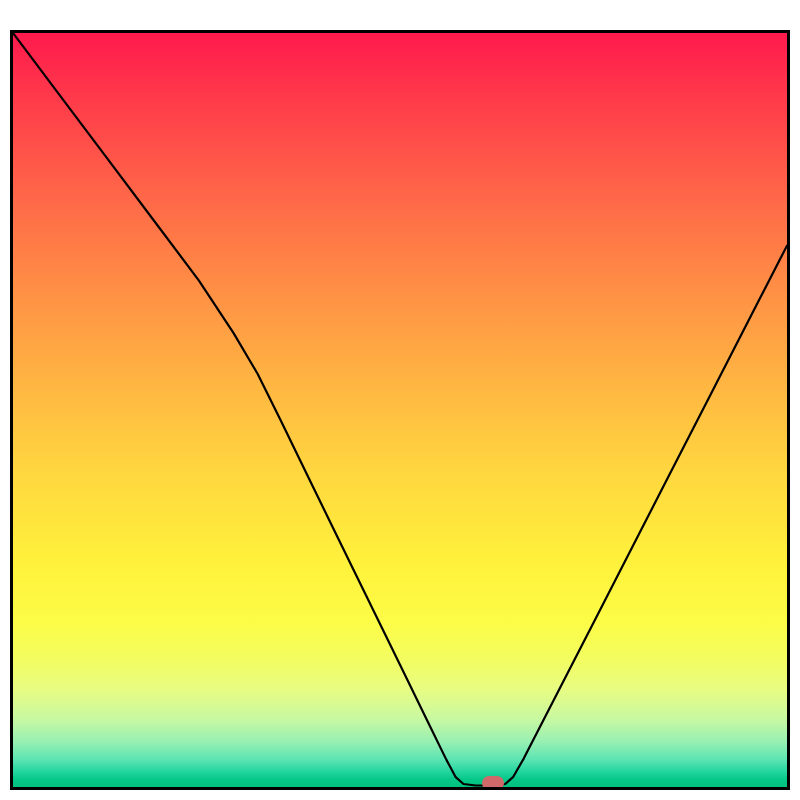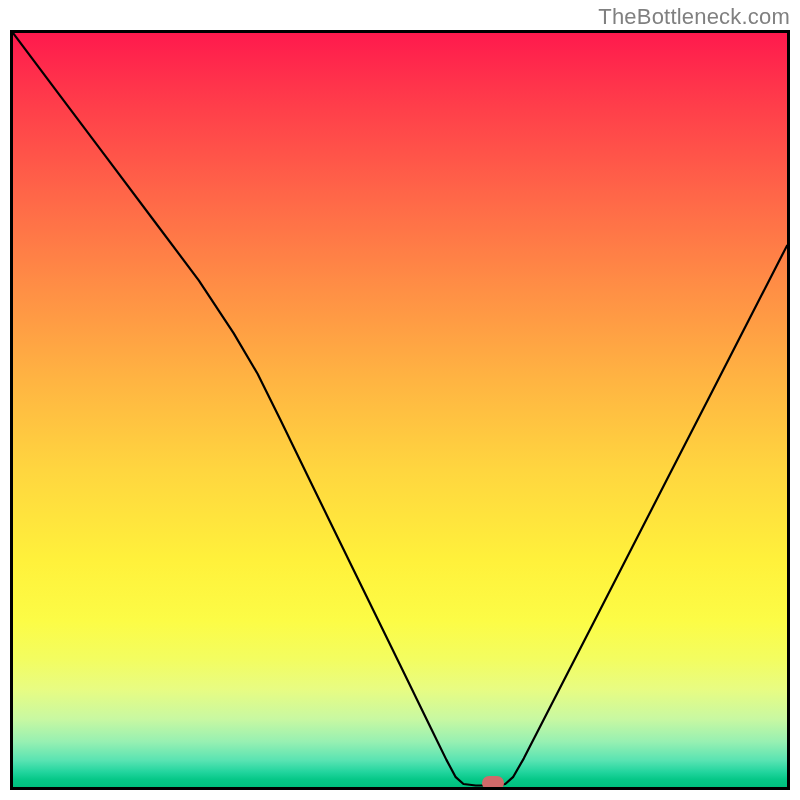--- a/index.html
+++ b/index.html
@@ -69,21 +69,20 @@
     height: 14px;
     border-radius: 7px;
     background: #d06a6a;
     transform: translate(-50%, -50%);
   }
 </style>
 </head>
 <body>
 
 <div class="container">
-  <div class="watermark">TheBottleneck.com</div>
 
   <div class="plot-frame">
     <div class="gradient"></div>
 
     <svg class="curve-svg" viewBox="0 0 774 754" preserveAspectRatio="none">
       <path id="curve-path" d="M0.00 0.00 L46.44 61.83 L92.88 123.66 L139.32 185.48 L185.76 247.31 L220.59 300.09 L244.58 340.81 L267.03 386.05 L294.12 441.84 L325.08 505.18 L356.04 568.52 L387.00 631.85 L417.96 695.19 L433.44 726.86 L442.73 744.20 L450.47 750.98 L462.85 752.49 L475.24 752.49 L484.52 752.49 L492.26 750.98 L500.00 744.20 L510.84 725.35 L541.80 665.03 L580.50 589.63 L619.20 514.23 L657.90 438.83 L696.60 363.43 L735.30 288.03 L774.00 212.63" fill="none" stroke="#000000" stroke-width="2.2" stroke-linecap="round" stroke-linejoin="round"></path>
     </svg>
 
     <div class="dot" id="marker-dot" style="left: 62%; top: 99.5%; background: rgb(208, 106, 106);"></div>
   </div>

